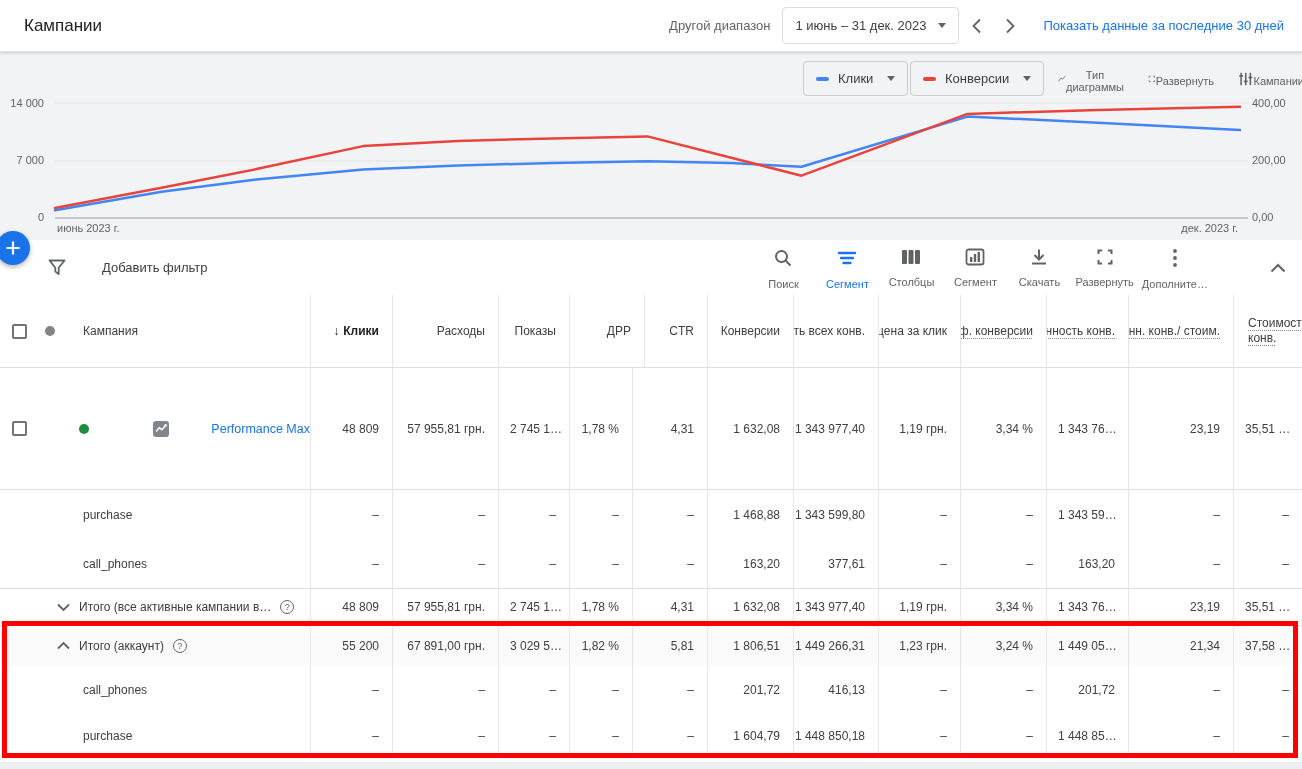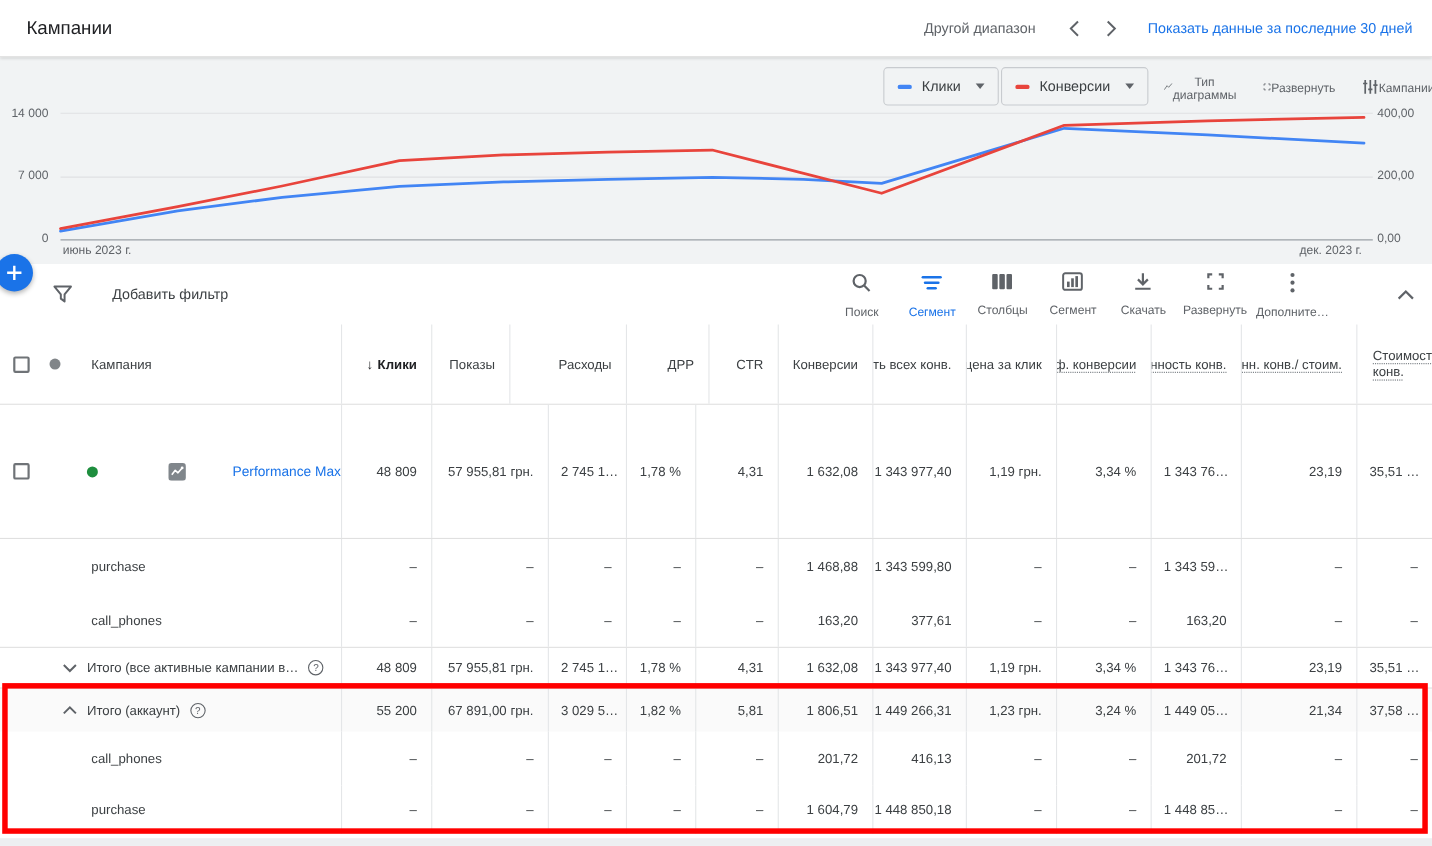--- a/index.html
+++ b/index.html
@@ -92,20 +92,24 @@
     border:5px solid var(--annot,#ff0000); z-index:8; pointer-events:none; }
   .bottom-strip { position:absolute; left:0; top:762px; width:1302px; height:7px; background:#edeff1; }
 </style>
 </head>
 <body style="--link: #1a73e8; --status-green: #1e8e3e; --annot: #ff0000;">
 
 <div class="app-header">
   <div class="page-title">Кампании</div>
   <div class="header-right">
     <span class="range-label">Другой диапазон</span>
+    <div class="date-box">
+      <span>1 июнь – 31 дек. 2023</span>
+      <span class="caret"></span>
+    </div>
     <div class="nav-chev">
       <svg width="11" height="16" viewBox="0 0 11 16">
           <path d="M9 1.5 L2.5 8 L9 14.5" fill="none" stroke="#5f6368" stroke-width="1.8"></path>
         </svg>
     </div>
     <div class="nav-chev">
       <svg width="11" height="16" viewBox="0 0 11 16">
           <path d="M2 1.5 L8.5 8 L2 14.5" fill="none" stroke="#5f6368" stroke-width="1.8"></path>
         </svg>
     </div>
@@ -272,25 +276,25 @@
     <div class="t-row t-header">
       <div class="cell first head" style="width: 310px;">
         <span class="checkbox"></span>
         <span class="status-dot gray"></span>
         <span class="head-label first-label">Кампания</span>
       </div>
       <div class="cell val head" style="width: 82px;">
         <span class="sort-arrow">↓</span>
         <span class="head-label sorted">Клики</span>
       </div>
+      <div class="cell val head" style="width: 106px;">
+        <span class="head-label">Расходы</span>
+      </div>
       <div class="cell val head" style="width: 71px;">
         <span class="head-label">Показы</span>
-      </div>
-      <div class="cell val head" style="width: 106px;">
-        <span class="head-label">Расходы</span>
       </div>
       <div class="cell val head" style="width: 75px;">
         <span class="head-label">ДРР</span>
       </div>
       <div class="cell val head" style="width: 63px;">
         <span class="head-label">CTR</span>
       </div>
       <div class="cell val head" style="width: 86px;">
         <span class="head-label">Конверсии</span>
       </div>

